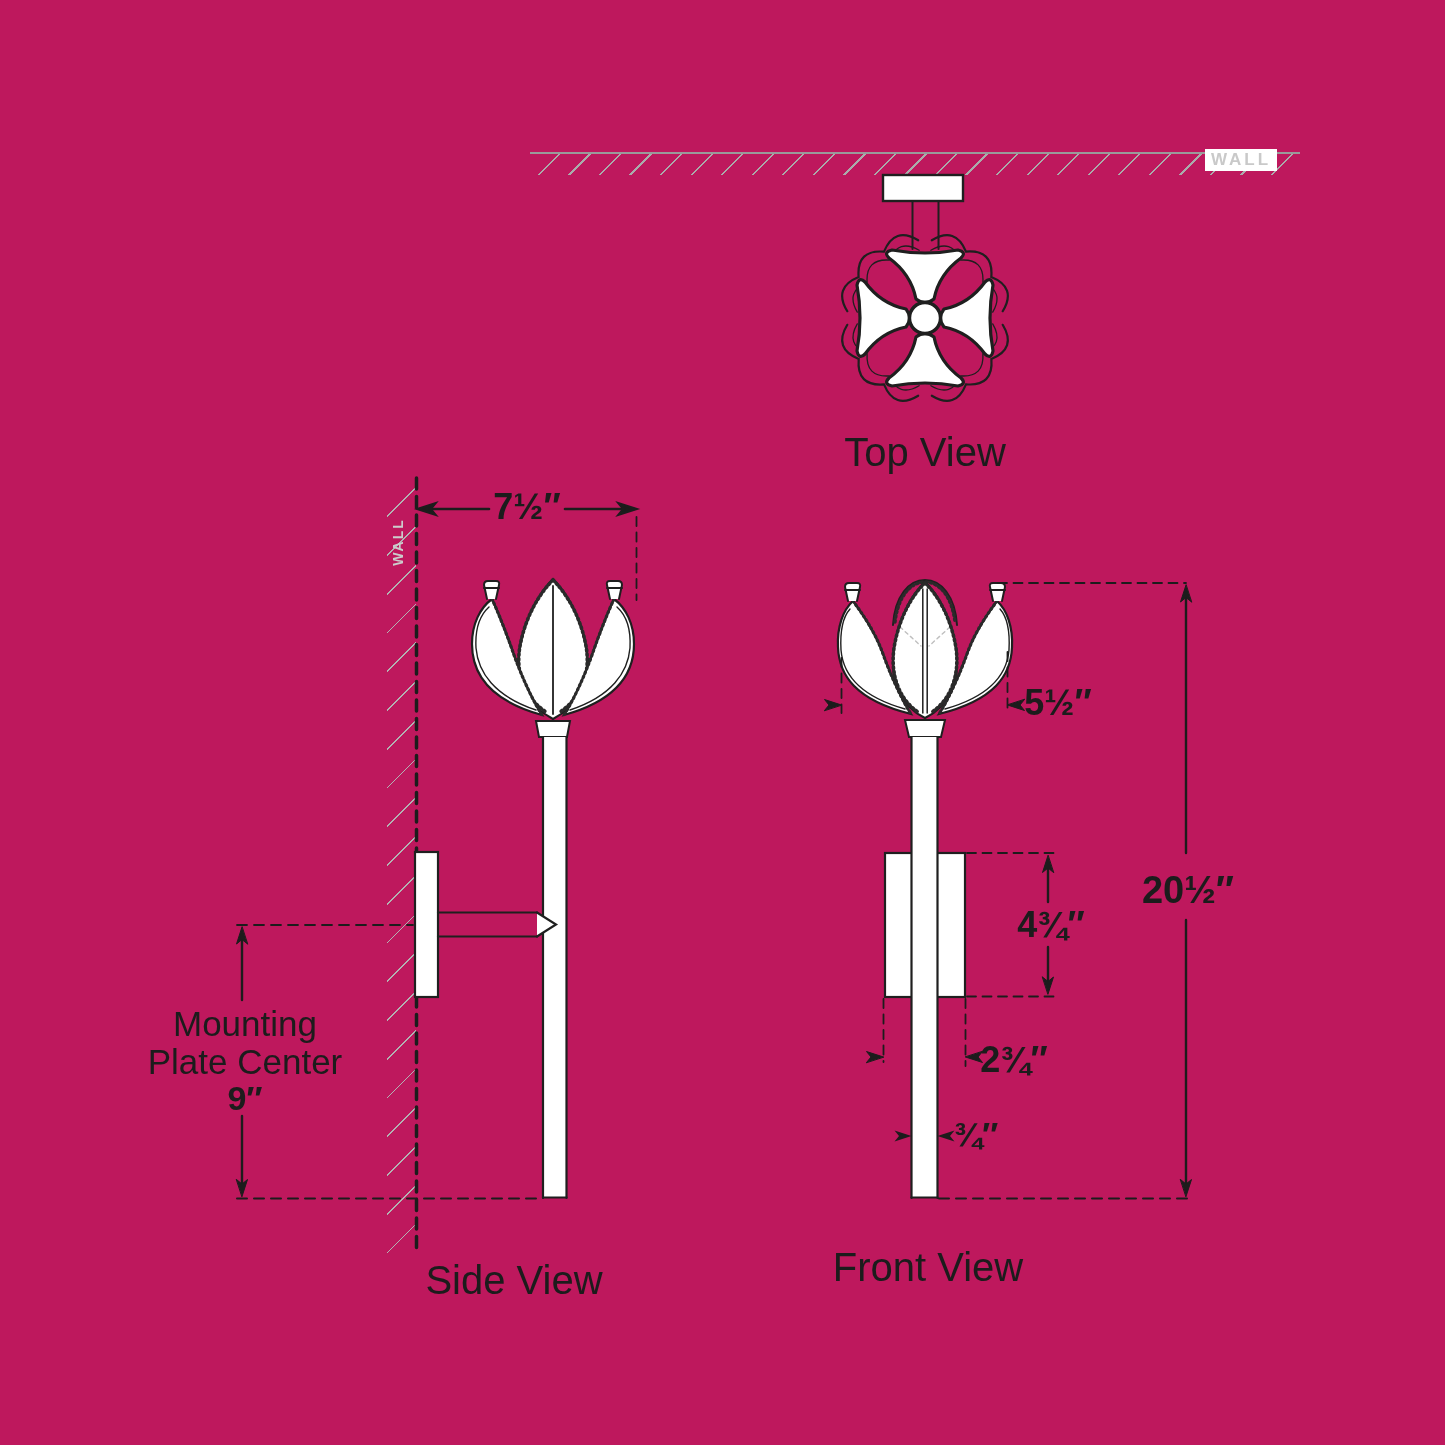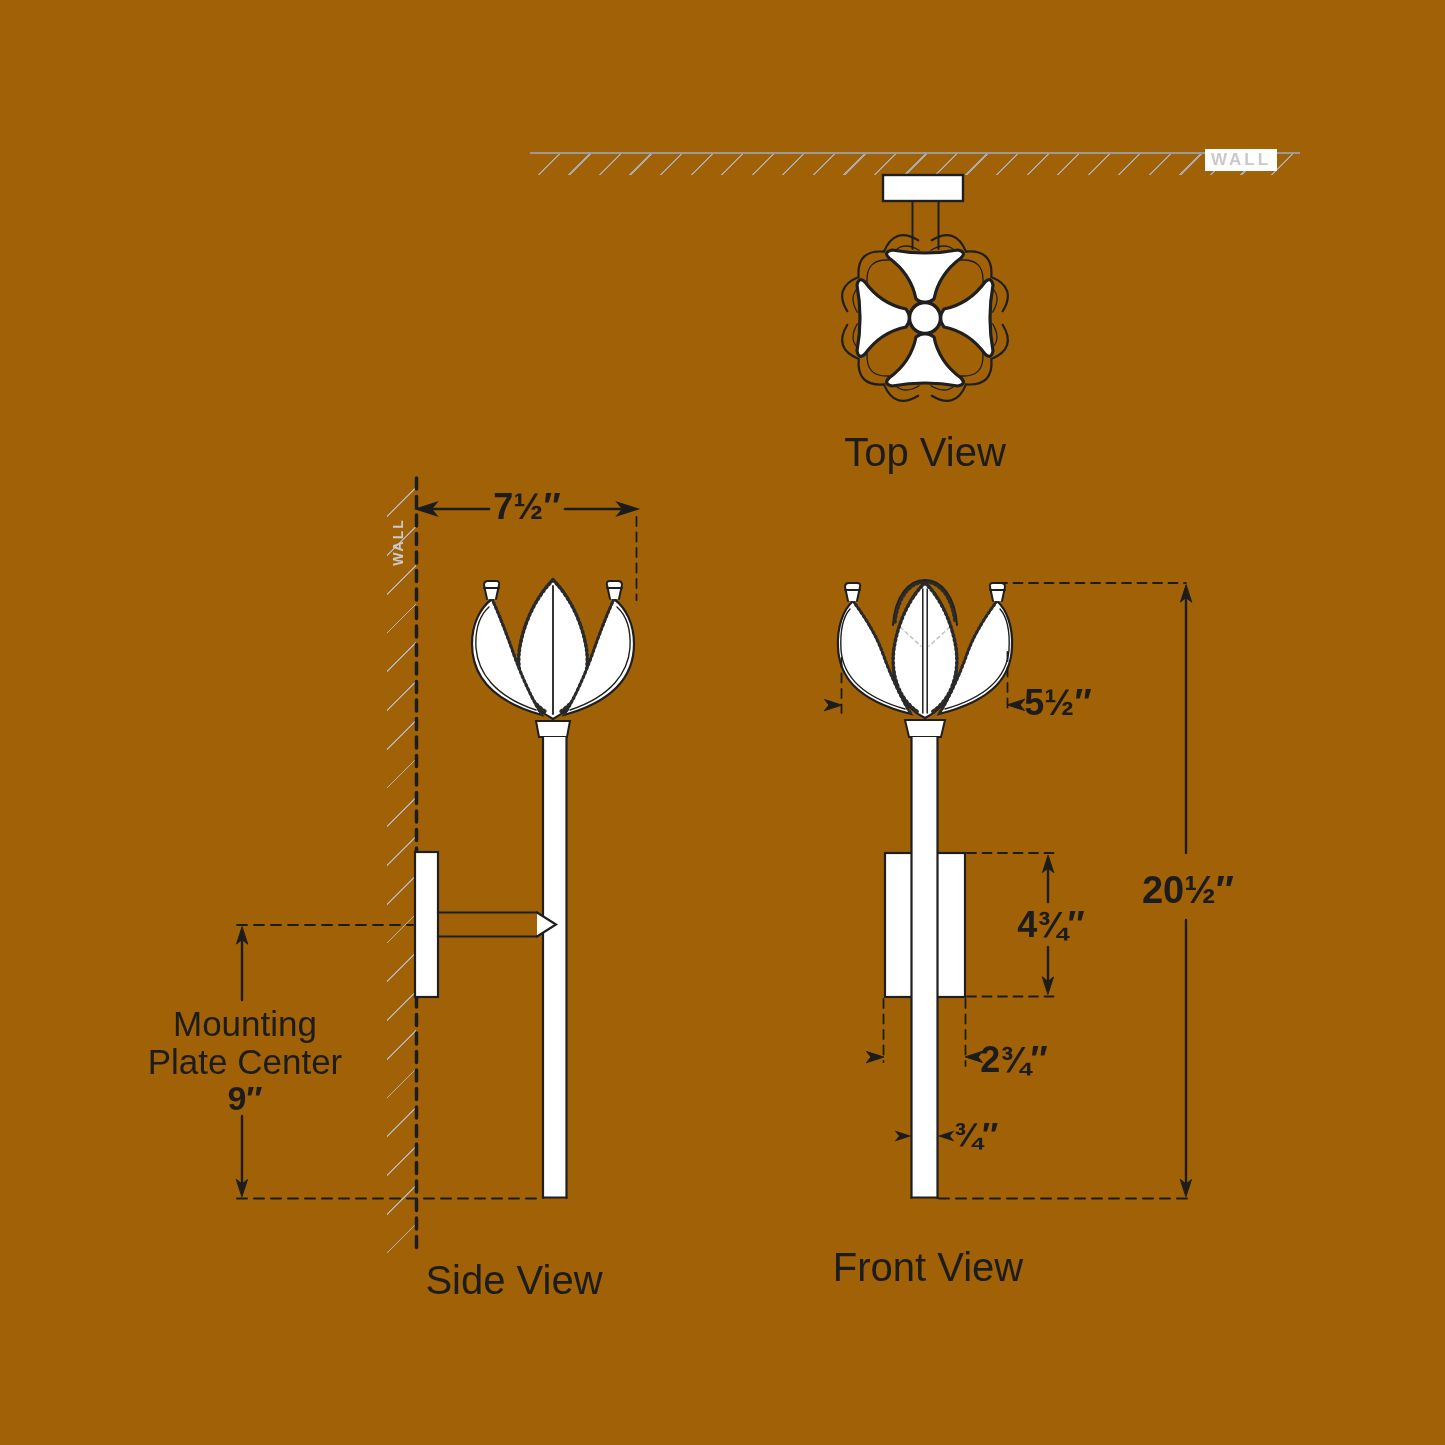--- a/index.html
+++ b/index.html
@@ -1,16 +1,16 @@
 <!DOCTYPE html>
 <html><head>
 <meta charset="utf-8">
 <style>
   html,body{margin:0;padding:0;background:#ffffff;}
-  #canvas{position:relative;width:1445px;height:1445px;background:#a16207;overflow:hidden;
+  #canvas{position:relative;width:1445px;height:1445px;background:#be185d;overflow:hidden;
           font-family:"Liberation Sans",sans-serif;}
   .hatch-top{position:absolute;left:530px;top:152px;width:770px;height:21px;z-index:1;
      border-top:2px solid #9a9a9a;
      background:repeating-linear-gradient(135deg,transparent 0 20px,#ababab 20px 21.6px);}
   .hatch-side{position:absolute;left:387px;top:479px;width:29px;height:776px;z-index:1;
      background:repeating-linear-gradient(135deg,transparent 0 26px,#b3b3b3 26px 27.4px);}
   .wall-word-top{position:absolute;left:1205px;top:149px;width:72px;height:22px;z-index:2;
      background:#ffffff;color:#c9c9c9;font-size:17px;letter-spacing:3px;text-align:center;
      line-height:22px;font-weight:600;}
   .wall-word-side{position:absolute;left:368px;top:532px;width:60px;height:20px;z-index:2;

